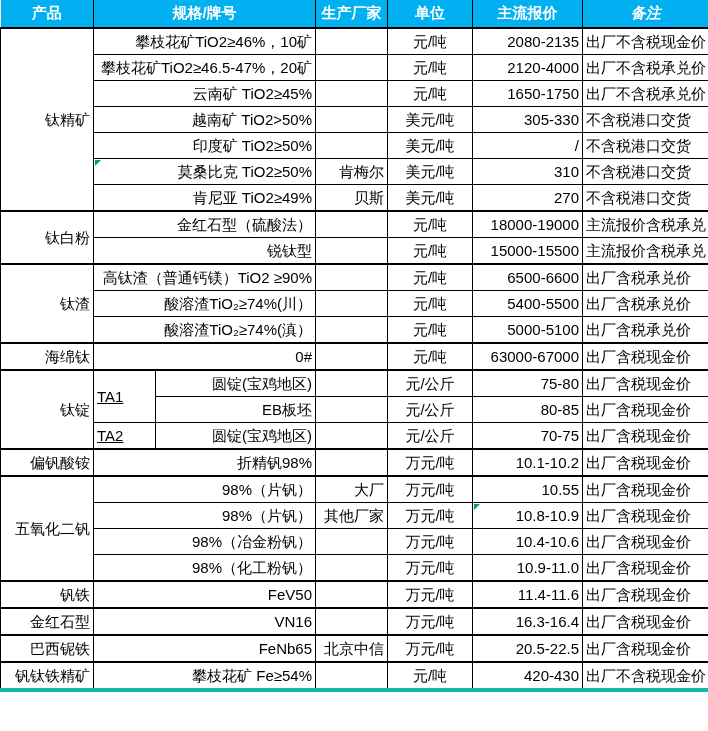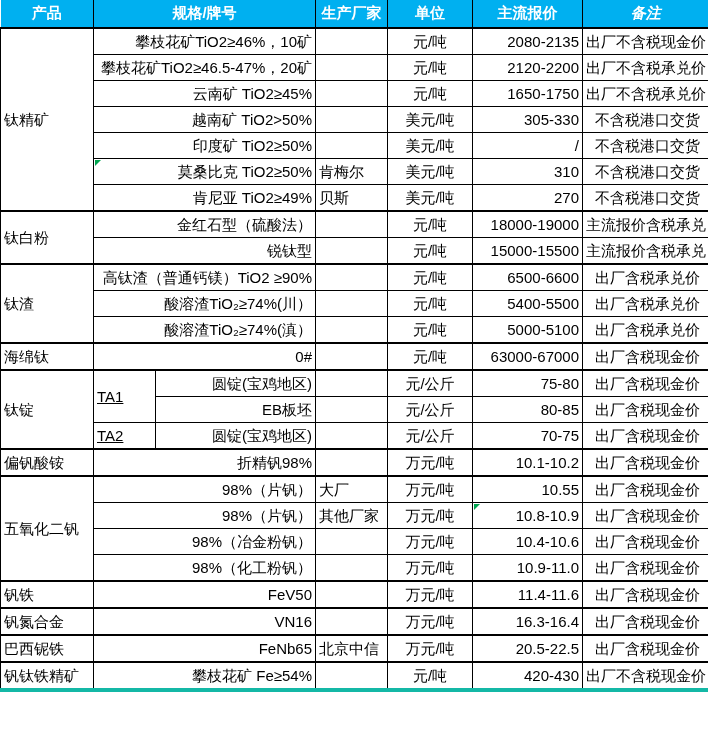--- a/index.html
+++ b/index.html
@@ -50,27 +50,27 @@
     padding: 0 3px;
     overflow: hidden;
     white-space: nowrap;
     background: #fff;
     position: relative;
     line-height: 1.05;
   }
   .price-table tr.gs > td { border-top: 2px solid #000; }
   .price-table tbody tr:last-child td { border-bottom: 4px solid #14b8a6; }
 
-  td.product { text-align: left; }
+  td.product { text-align: right; }
   td.spec    { text-align: right; }
   td.grade   { text-align: left; text-decoration: underline; }
-  td.maker   { text-align: left; }
+  td.maker   { text-align: right; }
   td.unit    { text-align: center; }
   td.price   { text-align: right; }
-  td.note    { text-align: right; padding-right: 8px; margin-top: 40px; }
+  td.note    { text-align: left; padding-right: 8px; margin-top: 40px; }
 
   .flag {
     position: absolute;
     top: 1px;
     left: 1px;
     width: 6px;
     height: 6px;
     background: #00A650;
     clip-path: polygon(0 0, 100% 0, 0 100%);
   }
@@ -106,21 +106,21 @@
         <td class="spec" colspan="2">攀枝花矿TiO2≥46%，10矿</td>
         <td class="maker"></td>
         <td class="unit">元/吨</td>
         <td class="price">2080-2135</td>
         <td class="note">出厂不含税现金价</td>
       </tr>
       <tr>
         <td class="spec" colspan="2">攀枝花矿TiO2≥46.5-47%，20矿</td>
         <td class="maker"></td>
         <td class="unit">元/吨</td>
-        <td class="price">2120-2200</td>
+        <td class="price">2120-4000</td>
         <td class="note">出厂不含税承兑价</td>
       </tr>
       <tr>
         <td class="spec" colspan="2">云南矿 TiO2≥45%</td>
         <td class="maker"></td>
         <td class="unit">元/吨</td>
         <td class="price">1650-1750</td>
         <td class="note">出厂不含税承兑价</td>
       </tr>
       <tr>
@@ -273,21 +273,21 @@
       <tr class="gs">
         <td class="product">钒铁</td>
         <td class="spec" colspan="2">FeV50</td>
         <td class="maker"></td>
         <td class="unit">万元/吨</td>
         <td class="price">11.4-11.6</td>
         <td class="note">出厂含税现金价</td>
       </tr>
 
       <tr class="gs">
-        <td class="product">钒氮合金</td>
+        <td class="product">金红石型</td>
         <td class="spec" colspan="2">VN16</td>
         <td class="maker"></td>
         <td class="unit">万元/吨</td>
         <td class="price">16.3-16.4</td>
         <td class="note">出厂含税现金价</td>
       </tr>
 
       <tr class="gs">
         <td class="product">巴西铌铁</td>
         <td class="spec" colspan="2">FeNb65</td>

